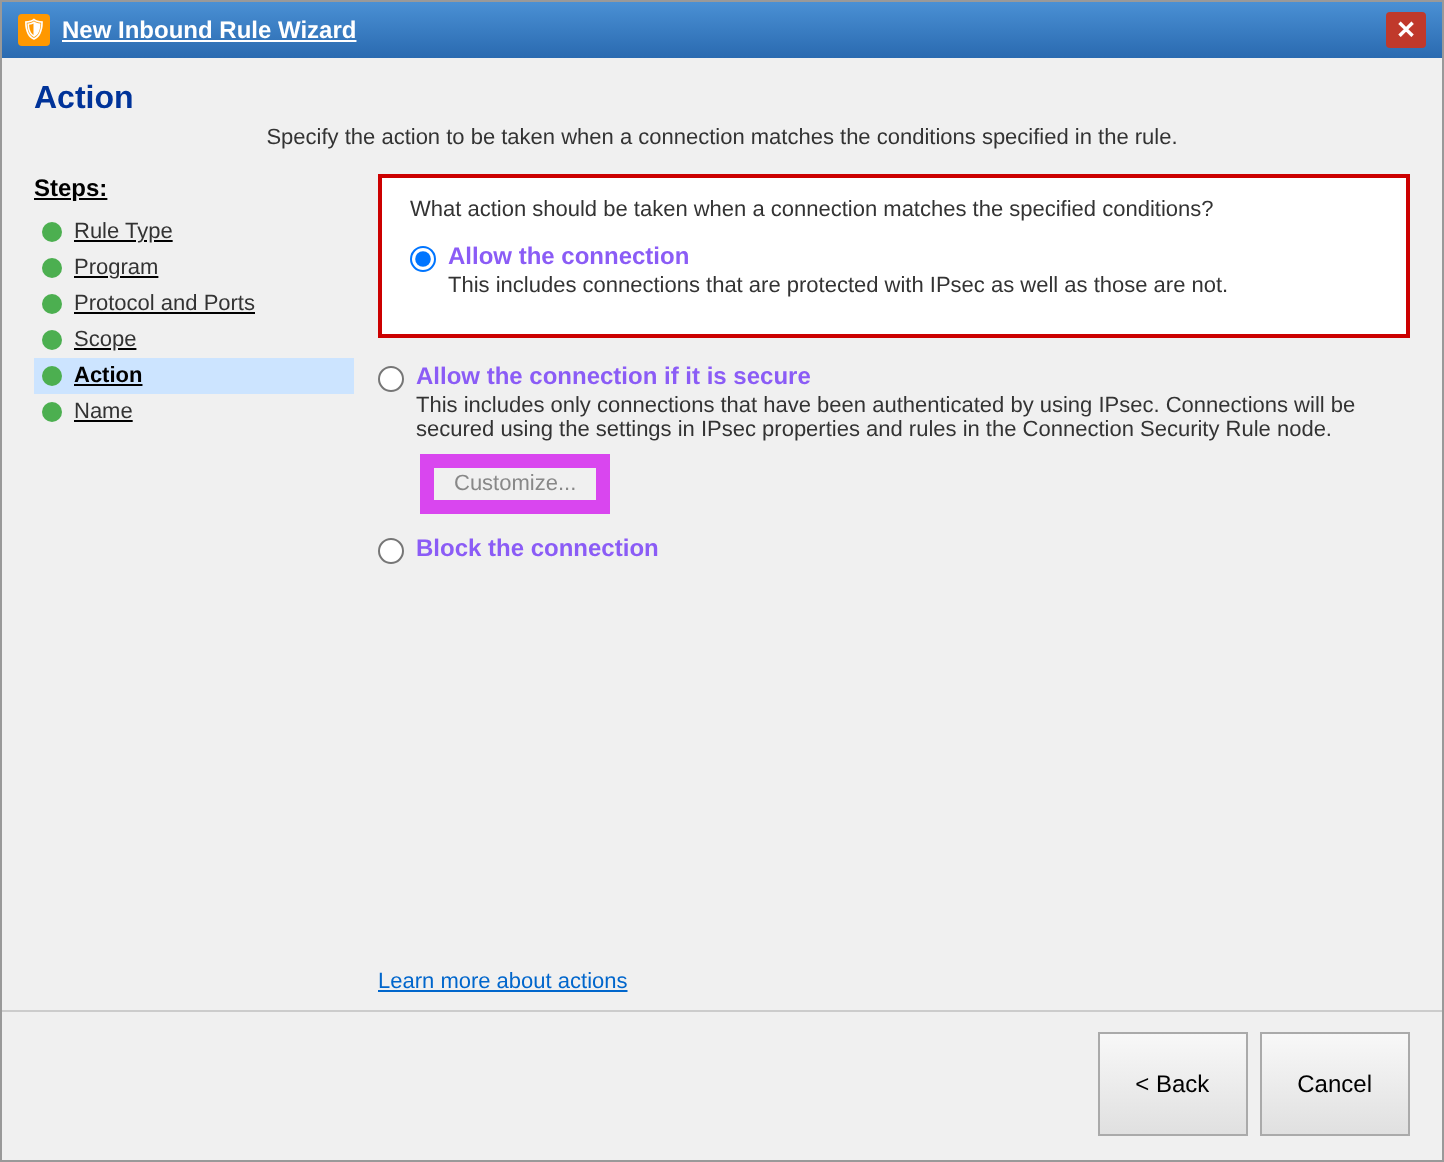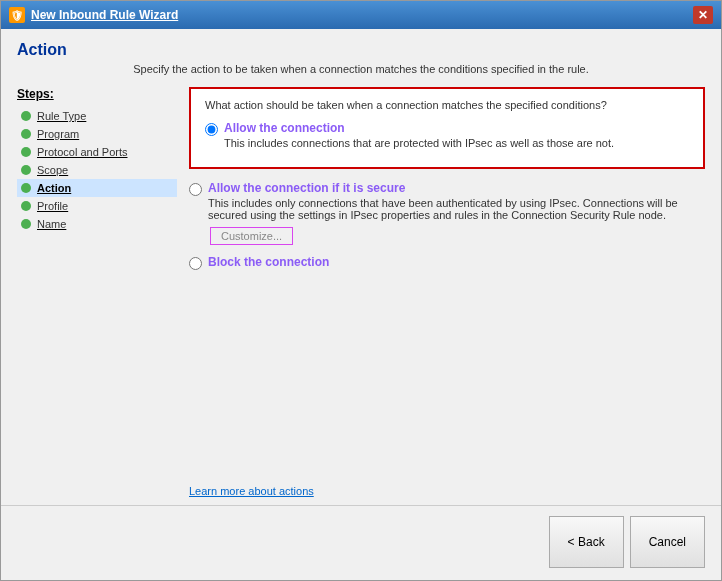--- a/index.html
+++ b/index.html
@@ -154,21 +154,21 @@
     }
     .option-content {
       display: flex;
       flex-direction: column;
     }
     .customize-btn {
       margin-top: 6px;
       padding: 2px 10px;
       font-size: 11px;
       background: #f0f0f0;
-      border: 1px solid #d946ef;
+      border: 7px solid #d946ef;
       color: #888;
       cursor: default;
       width: fit-content;
       margin-left: 2px;
     }
     .learn-more {
       color: #0066cc;
       font-size: 11px;
       text-decoration: underline;
       cursor: pointer;
@@ -233,24 +233,20 @@
           <div class="dot"></div>
           <span>Protocol and Ports</span>
         </div>
         <div class="sidebar-item">
           <div class="dot"></div>
           <span>Scope</span>
         </div>
         <div class="sidebar-item active">
           <div class="dot"></div>
           <span>Action</span>
-        </div>
-        <div class="sidebar-item">
-          <div class="dot"></div>
-          <span>Profile</span>
         </div>
         <div class="sidebar-item">
           <div class="dot"></div>
           <span>Name</span>
         </div>
       </div>
 
       <div class="right-panel">
         <div class="question-box">
           <div class="question-text">What action should be taken when a connection matches the specified conditions?</div>

